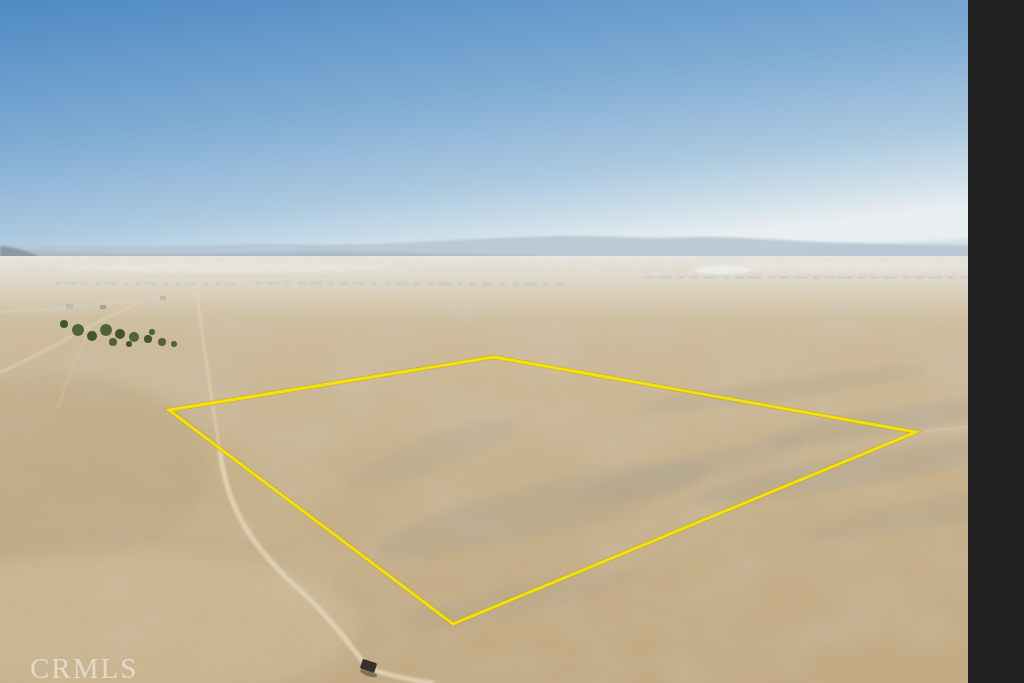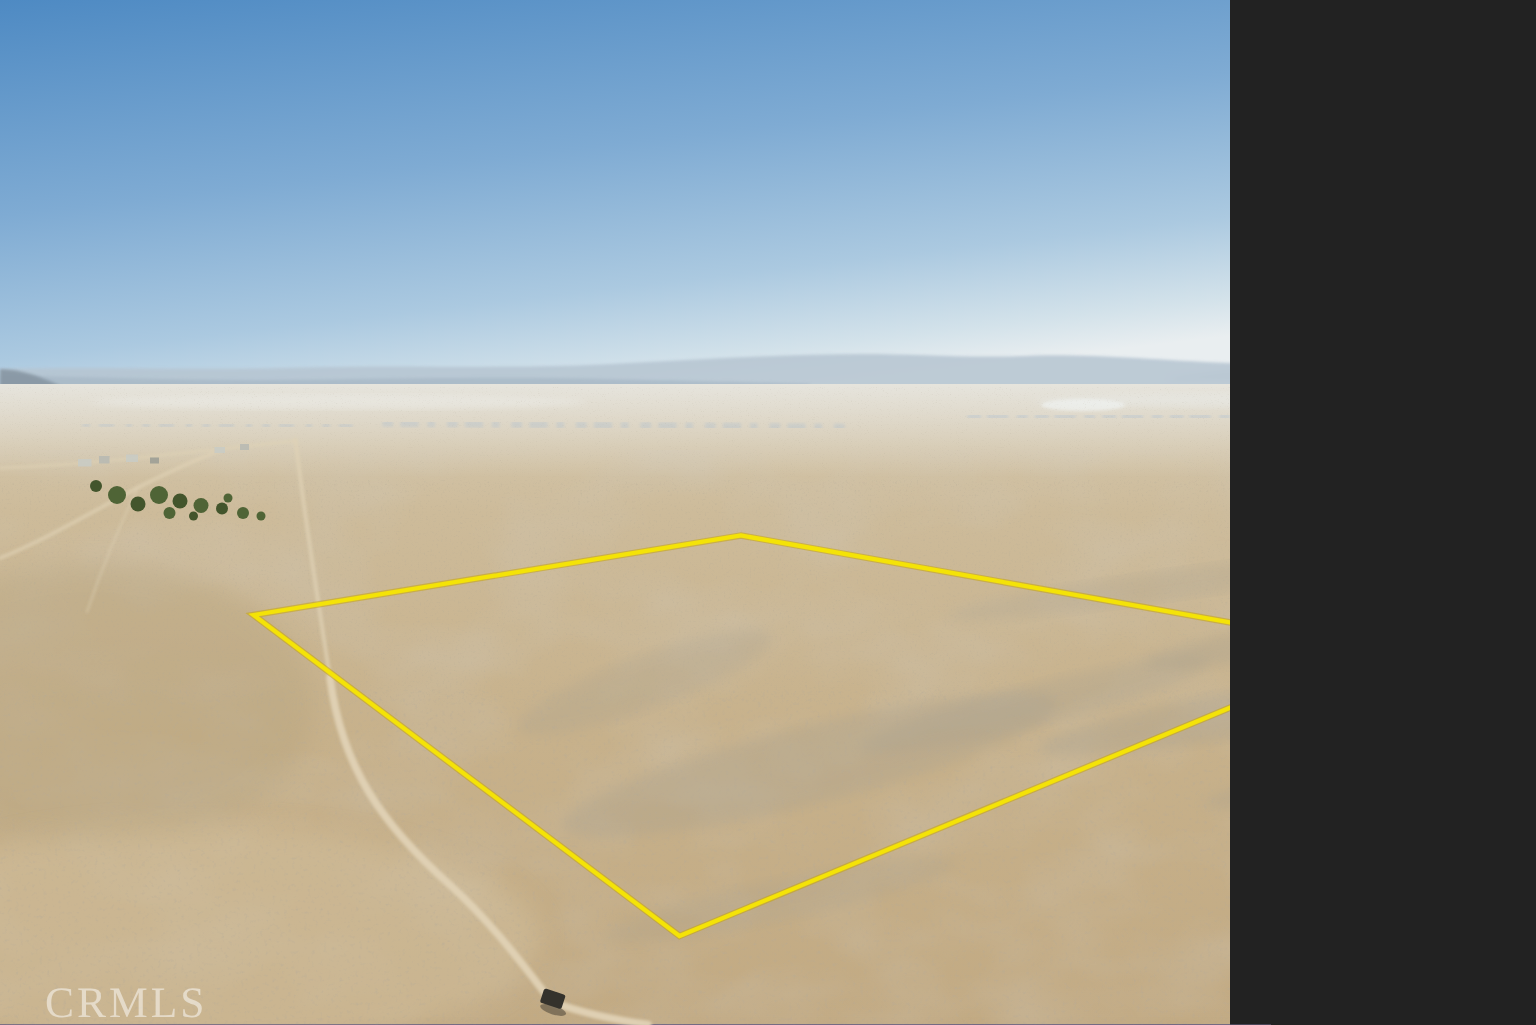--- a/index.html
+++ b/index.html
@@ -1,20 +1,20 @@
 <!DOCTYPE html>
 <html><head>
 <meta charset="utf-8">
 <style>
   html,body{margin:0;padding:0;background:#222;}
   .photo{
     position:relative;
-    width:820px;height:683px;
+    width:968px;height:683px;
     overflow:hidden;
-    background:#c4b5fd;
+    background:#ef4444;
     font-family:"Liberation Serif", serif;
   }
   .photo svg{display:block;width:1024px;height:683px;}
 </style>
 </head>
 <body>
 
 <div class="photo">
 <svg viewBox="0 0 1024 683" xmlns="http://www.w3.org/2000/svg">
   <defs>

